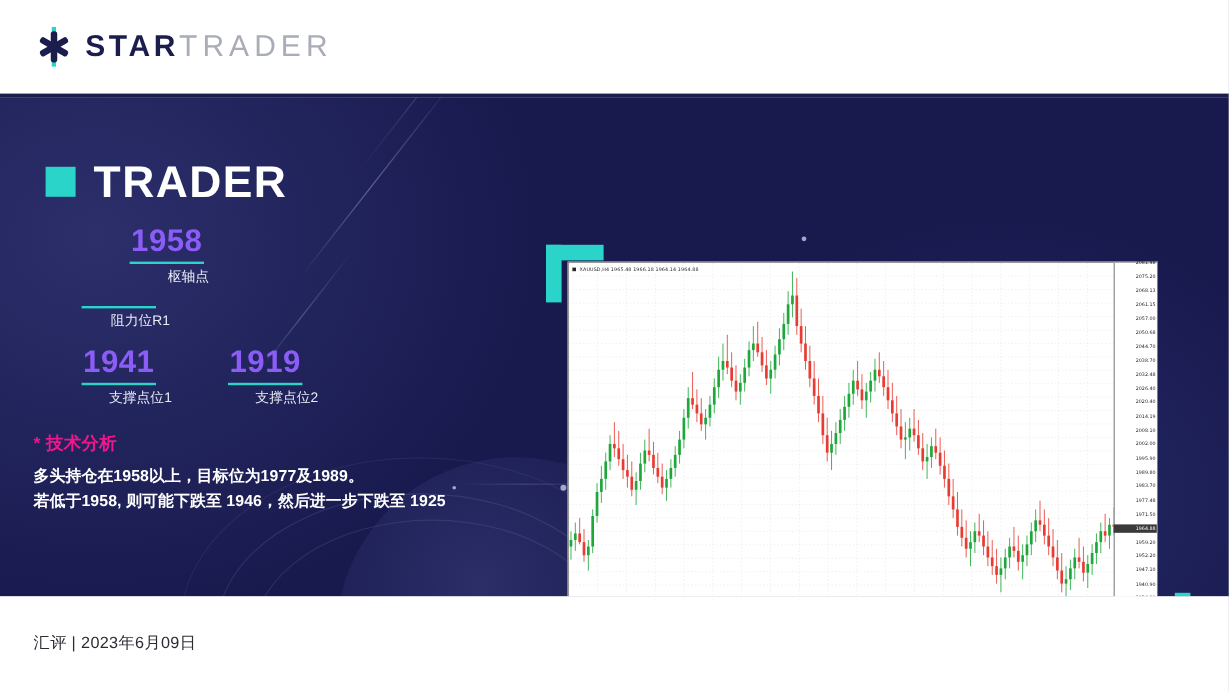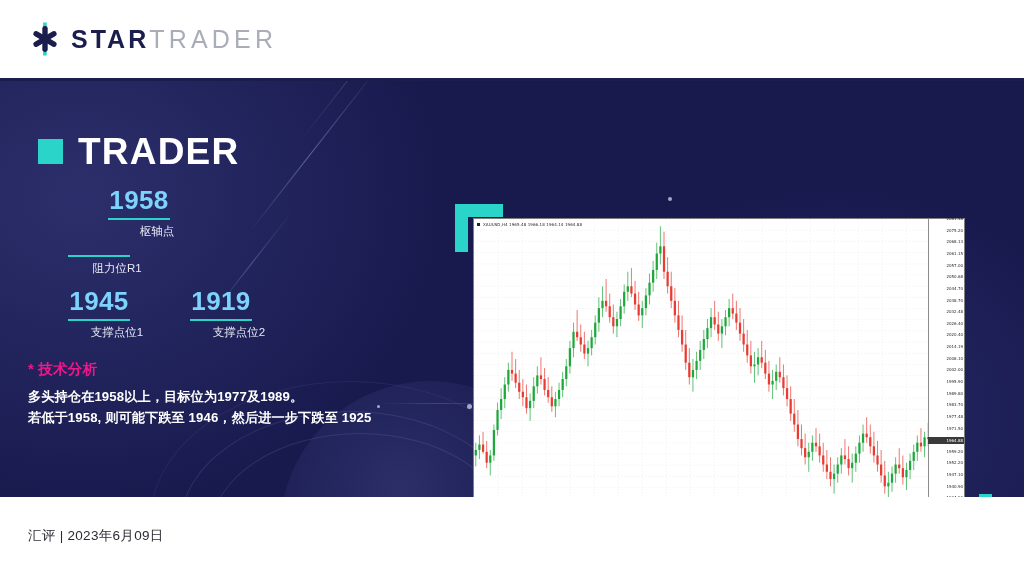--- a/index.html
+++ b/index.html
@@ -73,21 +73,21 @@
   .title-square { width:25px; height:25px; background:#2ad4c8; flex:none; }
   .title-text {
     color:#ffffff; font-size:37px; font-weight:700; letter-spacing:1.2px; line-height:1;
   }
 
   .pivots { position:absolute; left:38px; top:105px; width:300px; }
   .pivot-row { display:flex; }
   .pivot-row.single { justify-content:flex-start; padding-left:40px; }
   .pivot-cell { width:122px; text-align:center; margin-bottom:13px; }
   .pivot-val {
-    color:#7dd3fc; font-size:26px; font-weight:700; line-height:1.08;
+    color:#8b5cf6; font-size:26px; font-weight:700; line-height:1.08;
     letter-spacing:0.4px;
   }
   .pivot-sep {
     width:62px; height:2px; background:#2ad4c8; margin:4px auto 5px;
   }
   .pivot-lbl { color:#e9eaf4; font-size:11.5px; line-height:1.1;margin-left:36px; }
 
   .analysis { position:absolute; left:28px; top:279px; width:400px; }
   .analysis-head {
     color:#f0168c; font-size:14.5px; font-weight:700; margin-bottom:7px; letter-spacing:.3px;
@@ -200,21 +200,21 @@
       </div>
     </div>
     <div class="pivot-row">
       <div class="pivot-cell">
         <div class="pivot-sep"></div>
         <div class="pivot-lbl">阻力位R1</div>
       </div>
     </div>
     <div class="pivot-row">
       <div class="pivot-cell">
-        <div class="pivot-val">1945</div>
+        <div class="pivot-val">1941</div>
         <div class="pivot-sep"></div>
         <div class="pivot-lbl">支撑点位1</div>
       </div>
       <div class="pivot-cell">
         <div class="pivot-val">1919</div>
         <div class="pivot-sep"></div>
         <div class="pivot-lbl">支撑点位2</div>
       </div>
     </div>
   </div>

